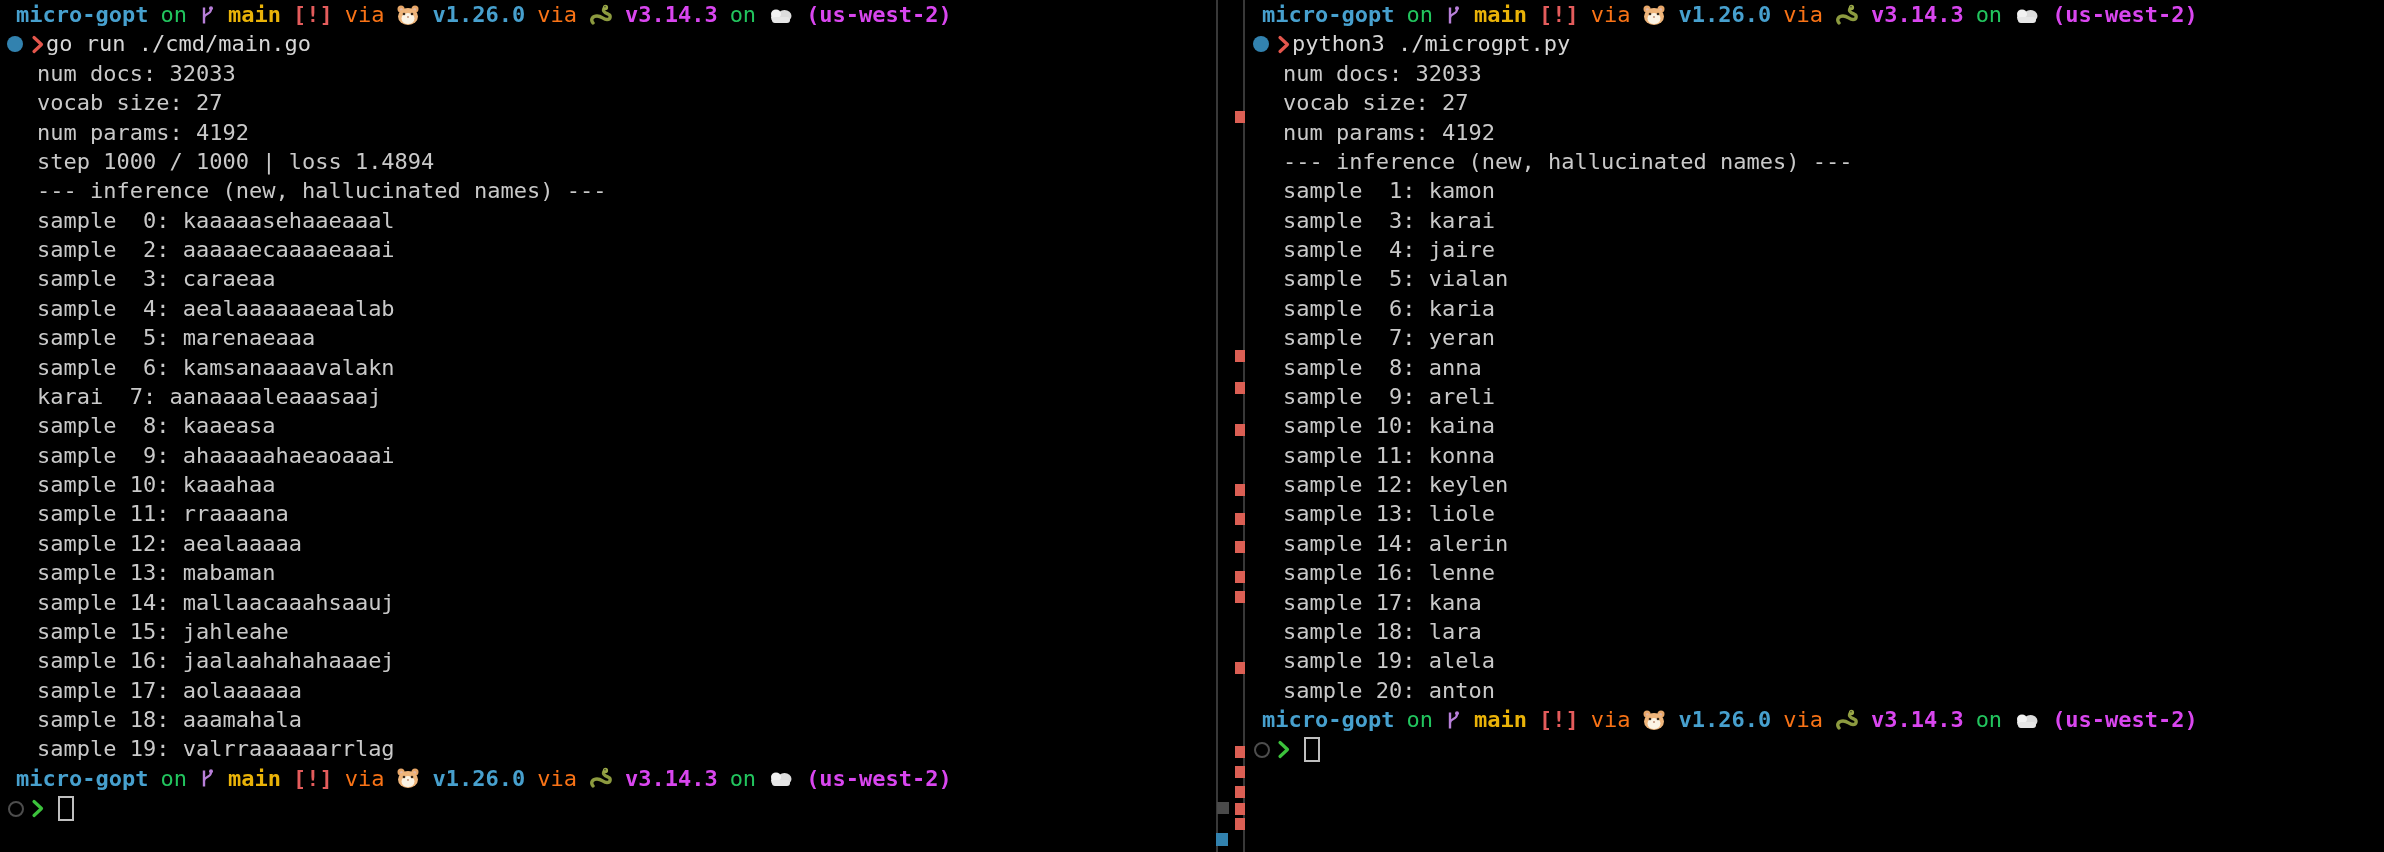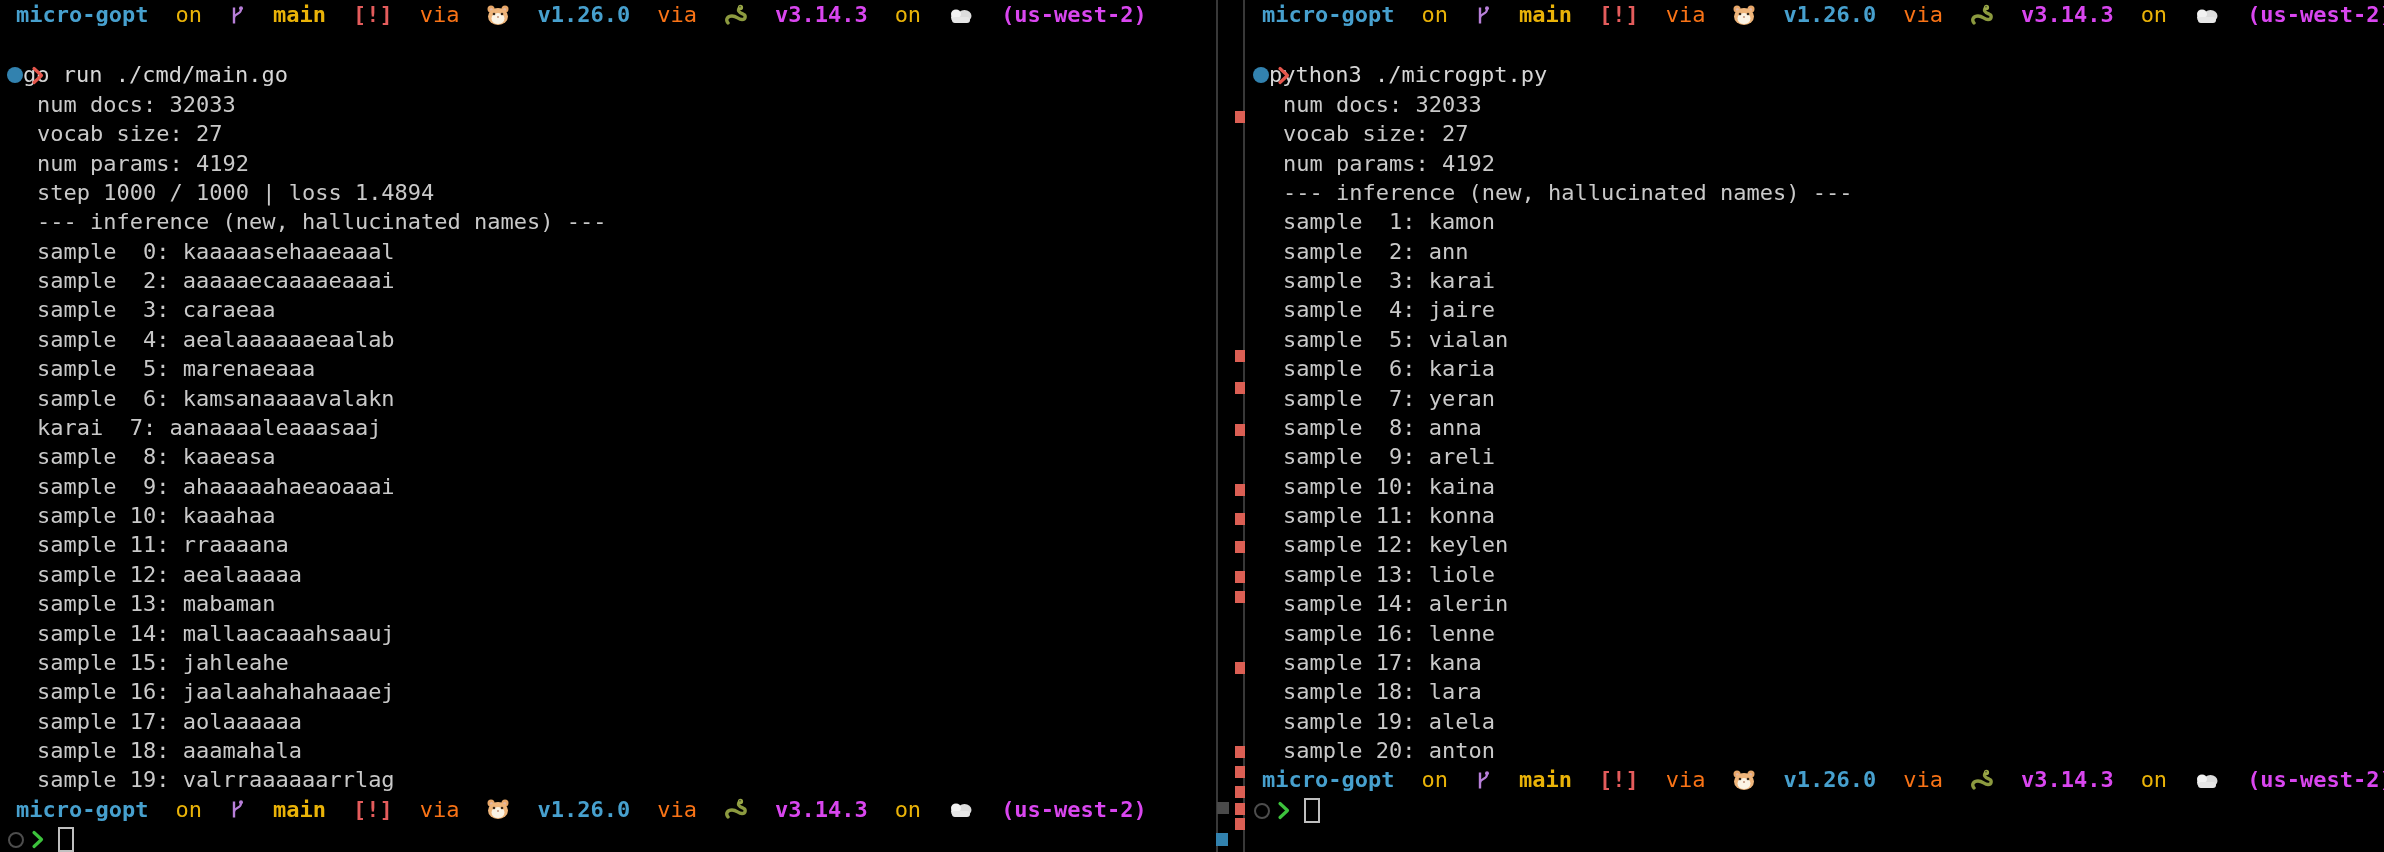--- a/index.html
+++ b/index.html
@@ -3,31 +3,31 @@
 <meta charset="utf-8">
 <style>
   html,body{margin:0;padding:0;background:#000;}
   body{width:2384px;height:852px;overflow:hidden;position:relative;
        font-family:"DejaVu Sans Mono","Liberation Mono",monospace;}
   .pane{position:absolute;top:0;height:852px;z-index:2;}
   .pane-left{left:0;width:1214px;}
   .pane-right{left:1246px;width:1138px;}
   .row{position:relative;height:29.379px;line-height:29.379px;font-size:22px;
        color:#c9c9c9;white-space:pre;}
-  .row-prompt{padding-left:16px;display:flex;align-items:center;gap:27px;}
+  .row-prompt{padding-left:16px;display:flex;align-items:center;gap:12px;}
   .row-output{padding-left:37px;}
-  .row-command{padding-left:23px;color:#d6d6d6;margin-top:31px;}
+  .row-command{padding-left:46px;color:#d6d6d6;}
   .row-input{padding-left:54px;}
   .seg{display:inline-block;}
   .bold{font-weight:bold;}
   .c-blue{color:#47a0ce}
   .c-magenta{color:#eab308}
   .c-red{color:#e45c5c}
   .c-yellow{color:#d946ef}
-  .c-dim{color:#eab308}
+  .c-dim{color:#22c55e}
   .c-via{color:#f97316}
   .icon{display:inline-flex;align-items:center;}
   .icon svg{display:block;}
   .cmd-mark{position:absolute;left:7px;top:7px;width:16px;height:16px;
             border-radius:50%;background:#3282af;}
   .idle-mark{position:absolute;left:8px;top:8px;width:12px;height:12px;
              border-radius:50%;border:2px solid #4d4d4d;background:transparent;}
   .chevron{position:absolute;left:31px;top:4px;}
   .chevron-red{color:#e4564c;}
   .chevron-green{color:#3cc23c;}
@@ -172,21 +172,20 @@
           <rect x="4" y="12" width="18" height="6" rx="3" fill="#e6e6e6"></rect>
         </svg></span><span class="seg c-yellow bold">(us-west-2)</span></div>
     <div class="row row-command"><span class="cmd-mark"></span><span class="chevron chevron-red"><svg width="13" height="21" viewBox="0 0 13 21">
           <path d="M3 3.5 L10.5 10.5 L3 17.5" stroke="currentColor" stroke-width="3.2" fill="none" stroke-linecap="round" stroke-linejoin="round"></path>
         </svg></span><span class="cmd-text">python3 ./microgpt.py</span></div>
     <div class="row row-output">num docs: 32033</div>
     <div class="row row-output">vocab size: 27</div>
     <div class="row row-output">num params: 4192</div>
     <div class="row row-output">--- inference (new, hallucinated names) ---</div>
     <div class="row row-output">sample  1: kamon</div>
-    <div class="row row-output">sample  2: ann</div>
     <div class="row row-output">sample  3: karai</div>
     <div class="row row-output">sample  4: jaire</div>
     <div class="row row-output">sample  5: vialan</div>
     <div class="row row-output">sample  6: karia</div>
     <div class="row row-output">sample  7: yeran</div>
     <div class="row row-output">sample  8: anna</div>
     <div class="row row-output">sample  9: areli</div>
     <div class="row row-output">sample 10: kaina</div>
     <div class="row row-output">sample 11: konna</div>
     <div class="row row-output">sample 12: keylen</div>

